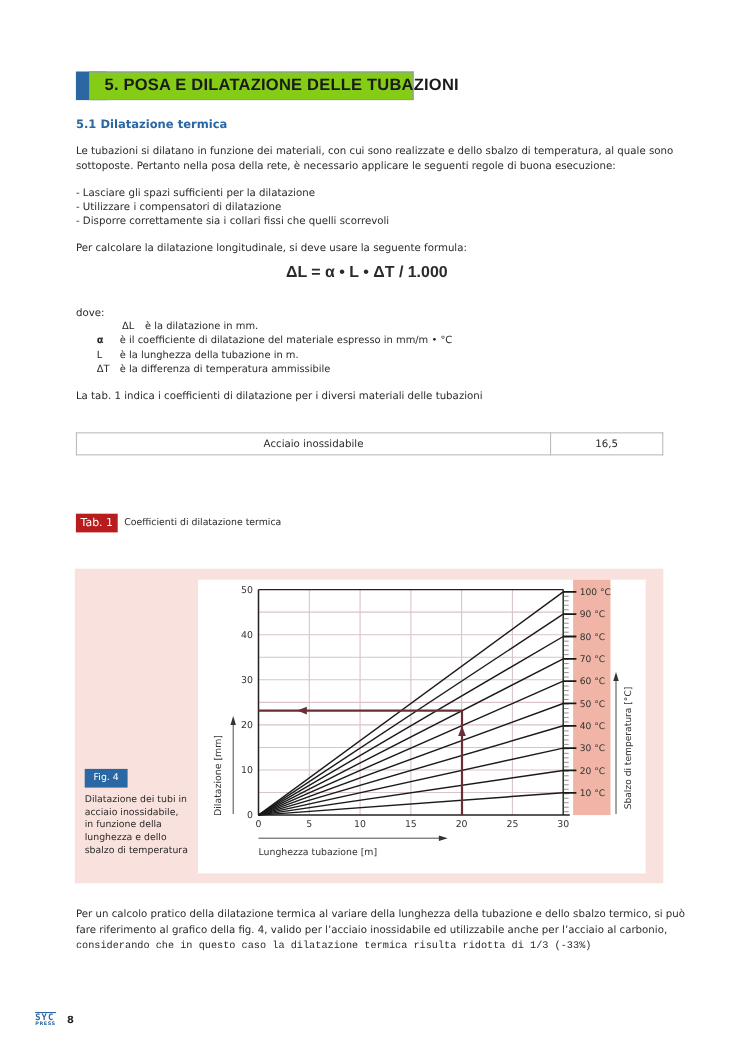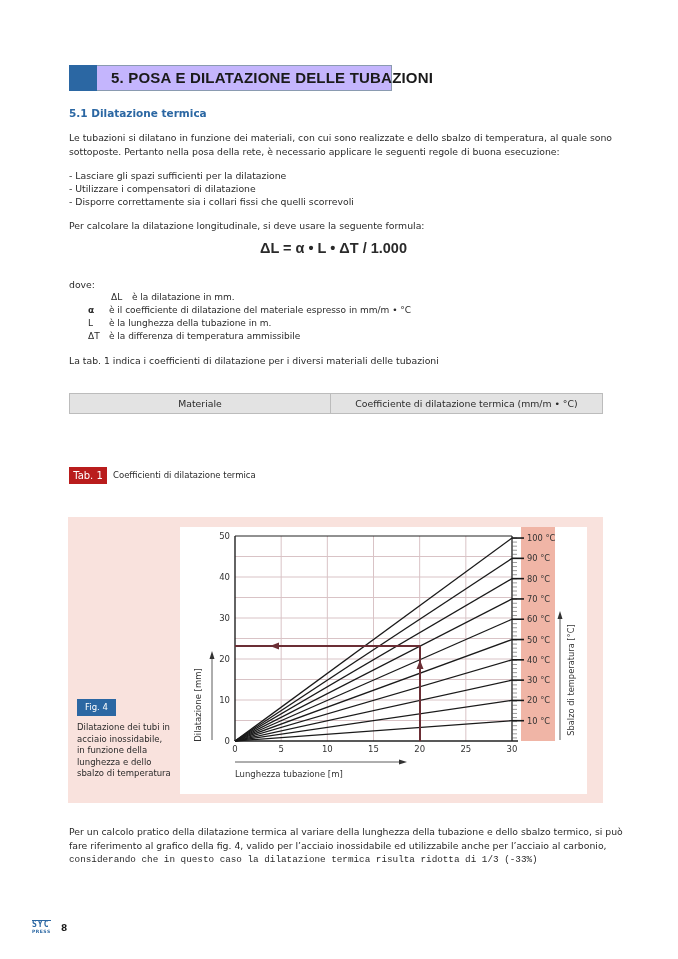--- a/index.html
+++ b/index.html
@@ -3,21 +3,21 @@
 <meta charset="utf-8">
 <style>
   html, body { margin: 0; padding: 0; }
   body {
     width: 678px; height: 959px; background: #ffffff; position: relative;
     font-family: "DejaVu Sans", sans-serif; color: #2a2a2a; overflow: hidden;
   }
   .abs { position: absolute; }
   .header-bar { left: 69px; top: 65px; width: 324px; height: 26px; }
   .header-blue { position: absolute; left: 0; top: 0; width: 28px; height: 26px; background: #2b67a3; }
-  .header-box { position: absolute; left: 28px; top: 0; width: 294px; height: 24px; border: 1px solid #8a9bb0; border-left: none; background: #c4b5fd; }
+  .header-box { position: absolute; left: 12px; top: 0; width: 294px; height: 24px; border: 1px solid #8a9bb0; border-left: none; background: #84cc16; }
   .header-title { position: absolute; left: 14px; top: 3px; font-family: "Liberation Sans", sans-serif; font-weight: bold; font-size: 15px; color: #1a1a1a; letter-spacing: 0.2px; white-space: nowrap; }
   .section-title { left: 69px; top: 107px; font-size: 10.5px; font-weight: bold; color: #2b67a3; }
   .para { font-size: 9.3px; line-height: 14px; color: #2a2a2a; white-space: nowrap; }
   .formula { left: 260px; top: 240px; font-family: "Liberation Sans", sans-serif; font-weight: bold; font-size: 14.5px; color: #2a2a2a; }
   .def-row { position: absolute; left: 88px; font-size: 9px; white-space: nowrap; }
   .def-sym { display: inline-block; width: 18px; }
   table.coef { position: absolute; left: 69px; top: 393px; width: 534px; border-collapse: collapse; font-size: 9.3px; }
   table.coef th, table.coef td { border: 1px solid #bcbcbc; height: 19px; text-align: center; font-weight: normal; padding: 0; }
   table.coef th { background: #e3e3e3; }
   table.coef td { background: #fff; }
@@ -68,23 +68,23 @@
 </div>
 <div class="def-row" style="top:331px;">
   <span class="def-sym">ΔT</span>
   <span>è la differenza di temperatura ammissibile</span>
 </div>
 
 <div class="abs para" style="left:69px; top:354px;">La tab. 1 indica i coefficienti di dilatazione per i diversi materiali delle tubazioni</div>
 
 <table class="coef">
   <tbody>
-      <tr>
-    <th style="width:260px;">Materiale</th>
-    <th>Coefficiente di dilatazione termica (mm/m • °C)</th>
+  <tr>
+    <td>Acciaio inossidabile</td>
+    <td>16,5</td>
   </tr>
 </tbody>
   </table>
 <div class="abs tab-badge">Tab. 1</div>
 <div class="abs tab-caption">Coefficienti di dilatazione termica</div>
 
 <div class="abs fig-panel"></div>
 <div class="abs chart-box"></div>
 
 <div class="abs fig-badge">Fig. 4</div>

